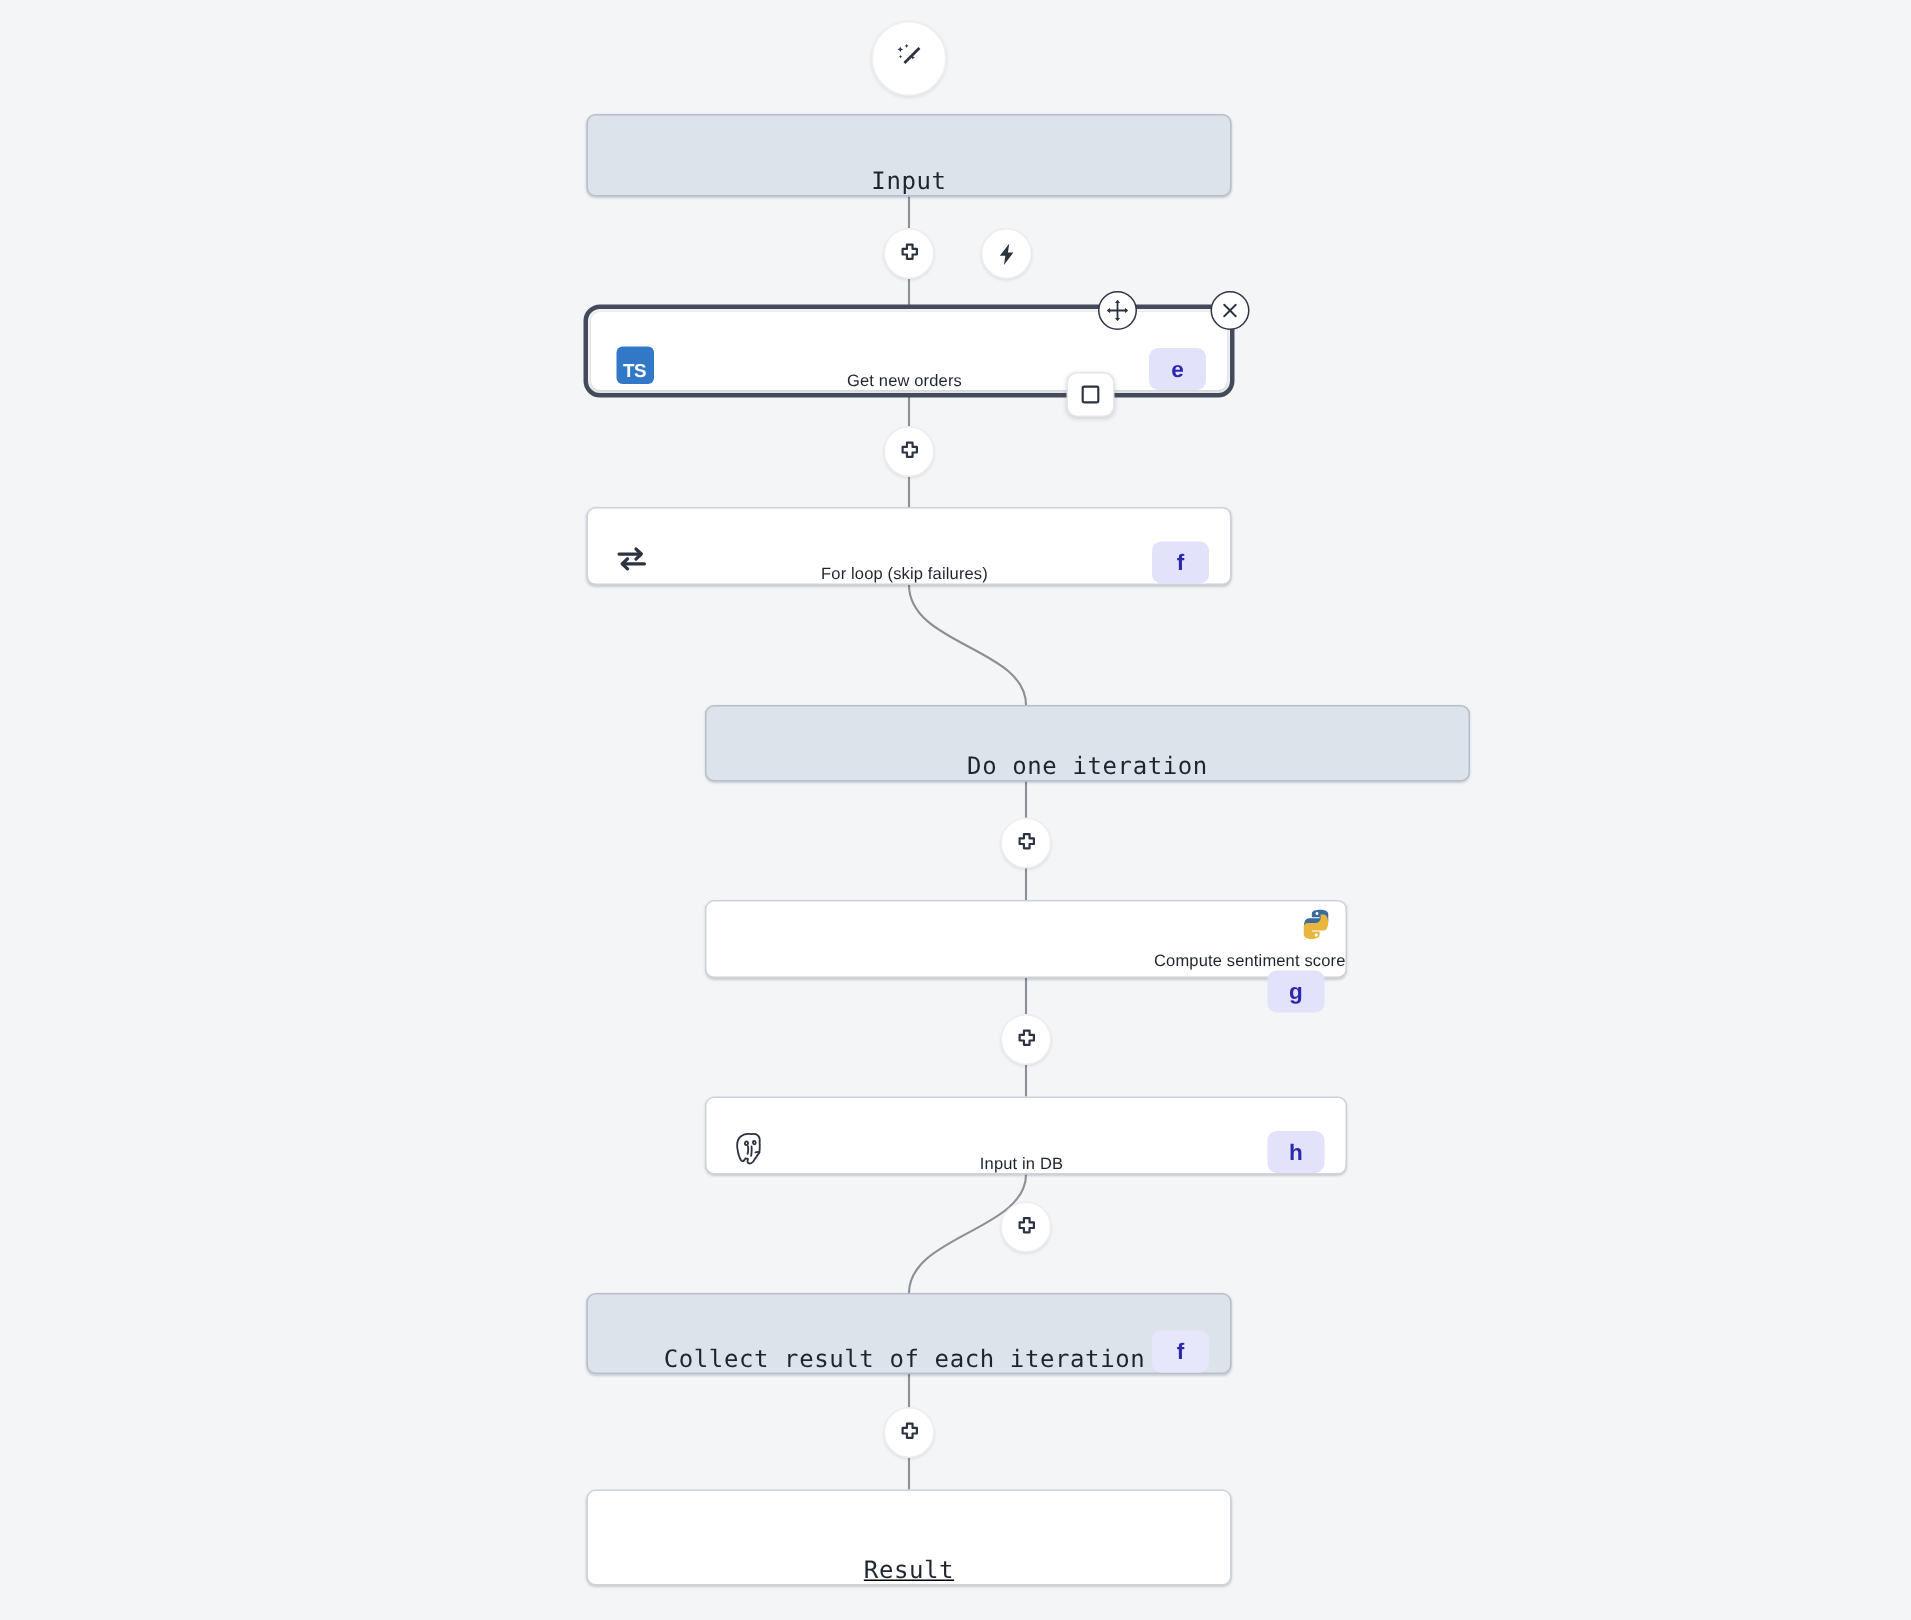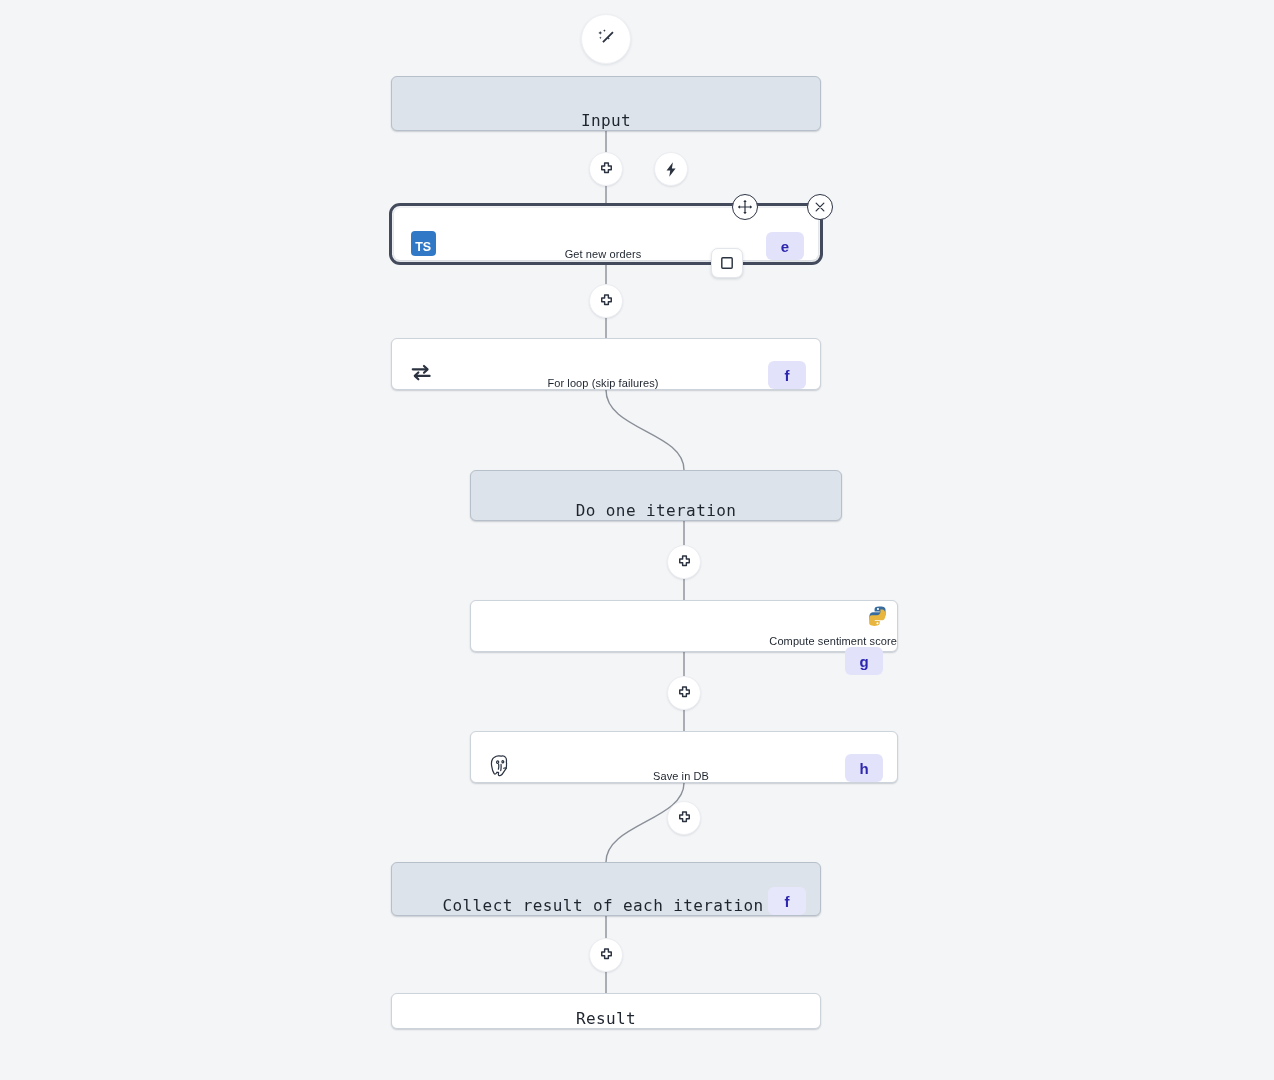--- a/index.html
+++ b/index.html
@@ -265,21 +265,21 @@
           <path d="M14.2 6.2 L17.4 9.2 L14.2 12.2"></path>
           <path d="M19.2 15.0 H6.8"></path>
           <path d="M9.2 12.0 L6.0 15.0 L9.2 18.0"></path>
         </g>
       </svg>
     </span>
     <span class="node-label">For loop (skip failures)</span>
     <span class="badge">f</span>
   </div>
 
-  <div class="node node-grey mono" style="left:470px; top:470px; width:372px; height:51px;">
+  <div class="node node-grey mono" style="left:470px; top:470px; width:510px; height:51px;">
     <span class="node-label">Do one iteration</span>
   </div>
 
   <div class="round-btn" style="left:667px; top:545px;">
     <svg width="17" height="17" viewBox="0 0 20 20">
       <path d="M7.8 2.4 h4.4 v3.4 h3.4 v4.4 h-3.4 v3.4 h-4.4 v-3.4 h-3.4 v-4.4 h3.4 Z" fill="none" stroke="#2b3240" stroke-width="1.7" stroke-linejoin="round"></path>
     </svg>
   </div>
 
   <div class="node node-white" style="left:470px; top:600px; width:428px; height:52px;flex-direction:column;">
@@ -305,21 +305,21 @@
         <g fill="none" stroke="#2b3240" stroke-width="1.5" stroke-linecap="round" stroke-linejoin="round">
           <path d="M23.6 20.2 c0.5 -3.6 0.35 -4.2 0.35 -4.2 0.3 -2.6 -0.1 -3.5 -0.1 -3.5 0.55 -4.5 -1.05 -5.9 -1.05 -5.9 -1.6 -2.1 -4.5 -1.7 -5.0 -1.6 -0.1 0.02 -0.2 0.04 -0.3 0.06 -0.95 -0.17 -2.0 -0.27 -3.2 -0.25 -2.2 0.03 -3.9 0.64 -5.1 1.65 0 0 -4.8 1.95 -3.5 10.6 0.3 2.1 1.3 7.1 3.1 9.6 0.9 1.2 2.2 0.2 2.7 -0.5 0.5 -0.7 0.9 -1.3 0.9 -1.3 0.55 0.2 1.15 0.3 1.8 0.25 l0.05 0.05 c0 0.2 0 0.4 0.02 0.55 -0.2 0.2 -0.15 0.55 -0.2 0.9 -0.05 0.5 -0.1 0.4 -0.1 1.0 0 0.6 0.4 1.3 1.1 1.45 0.6 0.13 1.45 0.2 2.6 -0.65 0.8 -0.6 1.4 -1.4 1.75 -2.1 z"></path>
           <path d="M11.8 12.4 c-0.12 0.85 0.38 1.55 1.1 1.6 0.72 0.05 1.4 -0.6 1.5 -1.45 0.1 -0.85 -0.4 -1.55 -1.1 -1.6 -0.72 -0.05 -1.4 0.6 -1.5 1.45 z"></path>
           <path d="M20.6 11.9 c0.12 0.8 -0.3 1.5 -0.9 1.55 -0.6 0.05 -1.2 -0.55 -1.3 -1.35 -0.1 -0.8 0.3 -1.5 0.9 -1.55 0.6 -0.05 1.2 0.55 1.3 1.35 z"></path>
           <path d="M14.3 15.0 c0.3 1.5 0.3 3.0 0.1 4.3 -0.15 1.0 -0.45 1.9 -0.45 1.9"></path>
           <path d="M17.3 15.2 c0.2 2.3 0.1 4.5 -0.1 5.9 -0.15 1.1 -0.3 1.8 -0.3 1.8"></path>
           <path d="M20.5 20.0 c1.0 -0.3 2.5 -0.55 3.2 -0.1"></path>
         </g>
       </svg>
     </span>
-    <span class="node-label">Save in DB</span>
+    <span class="node-label">Input in DB</span>
     <span class="badge">h</span>
   </div>
 
   <div class="round-btn" style="left:667px; top:801px;">
     <svg width="17" height="17" viewBox="0 0 20 20">
       <path d="M7.8 2.4 h4.4 v3.4 h3.4 v4.4 h-3.4 v3.4 h-4.4 v-3.4 h-3.4 v-4.4 h3.4 Z" fill="none" stroke="#2b3240" stroke-width="1.7" stroke-linejoin="round"></path>
     </svg>
   </div>
 
   <div class="node node-grey mono" style="left:391px; top:862px; width:430px; height:54px;">
@@ -327,17 +327,17 @@
     <span class="node-label">Collect result of each iteration</span>
     <span class="badge badge-soft">f</span>
   </div>
 
   <div class="round-btn" style="left:589px; top:938px;">
     <svg width="17" height="17" viewBox="0 0 20 20">
       <path d="M7.8 2.4 h4.4 v3.4 h3.4 v4.4 h-3.4 v3.4 h-4.4 v-3.4 h-3.4 v-4.4 h3.4 Z" fill="none" stroke="#2b3240" stroke-width="1.7" stroke-linejoin="round"></path>
     </svg>
   </div>
 
-  <div class="node node-white mono" style="left:391px; top:993px; width:430px; height:36px;">
+  <div class="node node-white mono" style="left:391px; top:993px; width:430px; height:64px;text-decoration:underline;">
     <span class="node-label">Result</span>
   </div>
 
 </div>
 
 </body></html>

